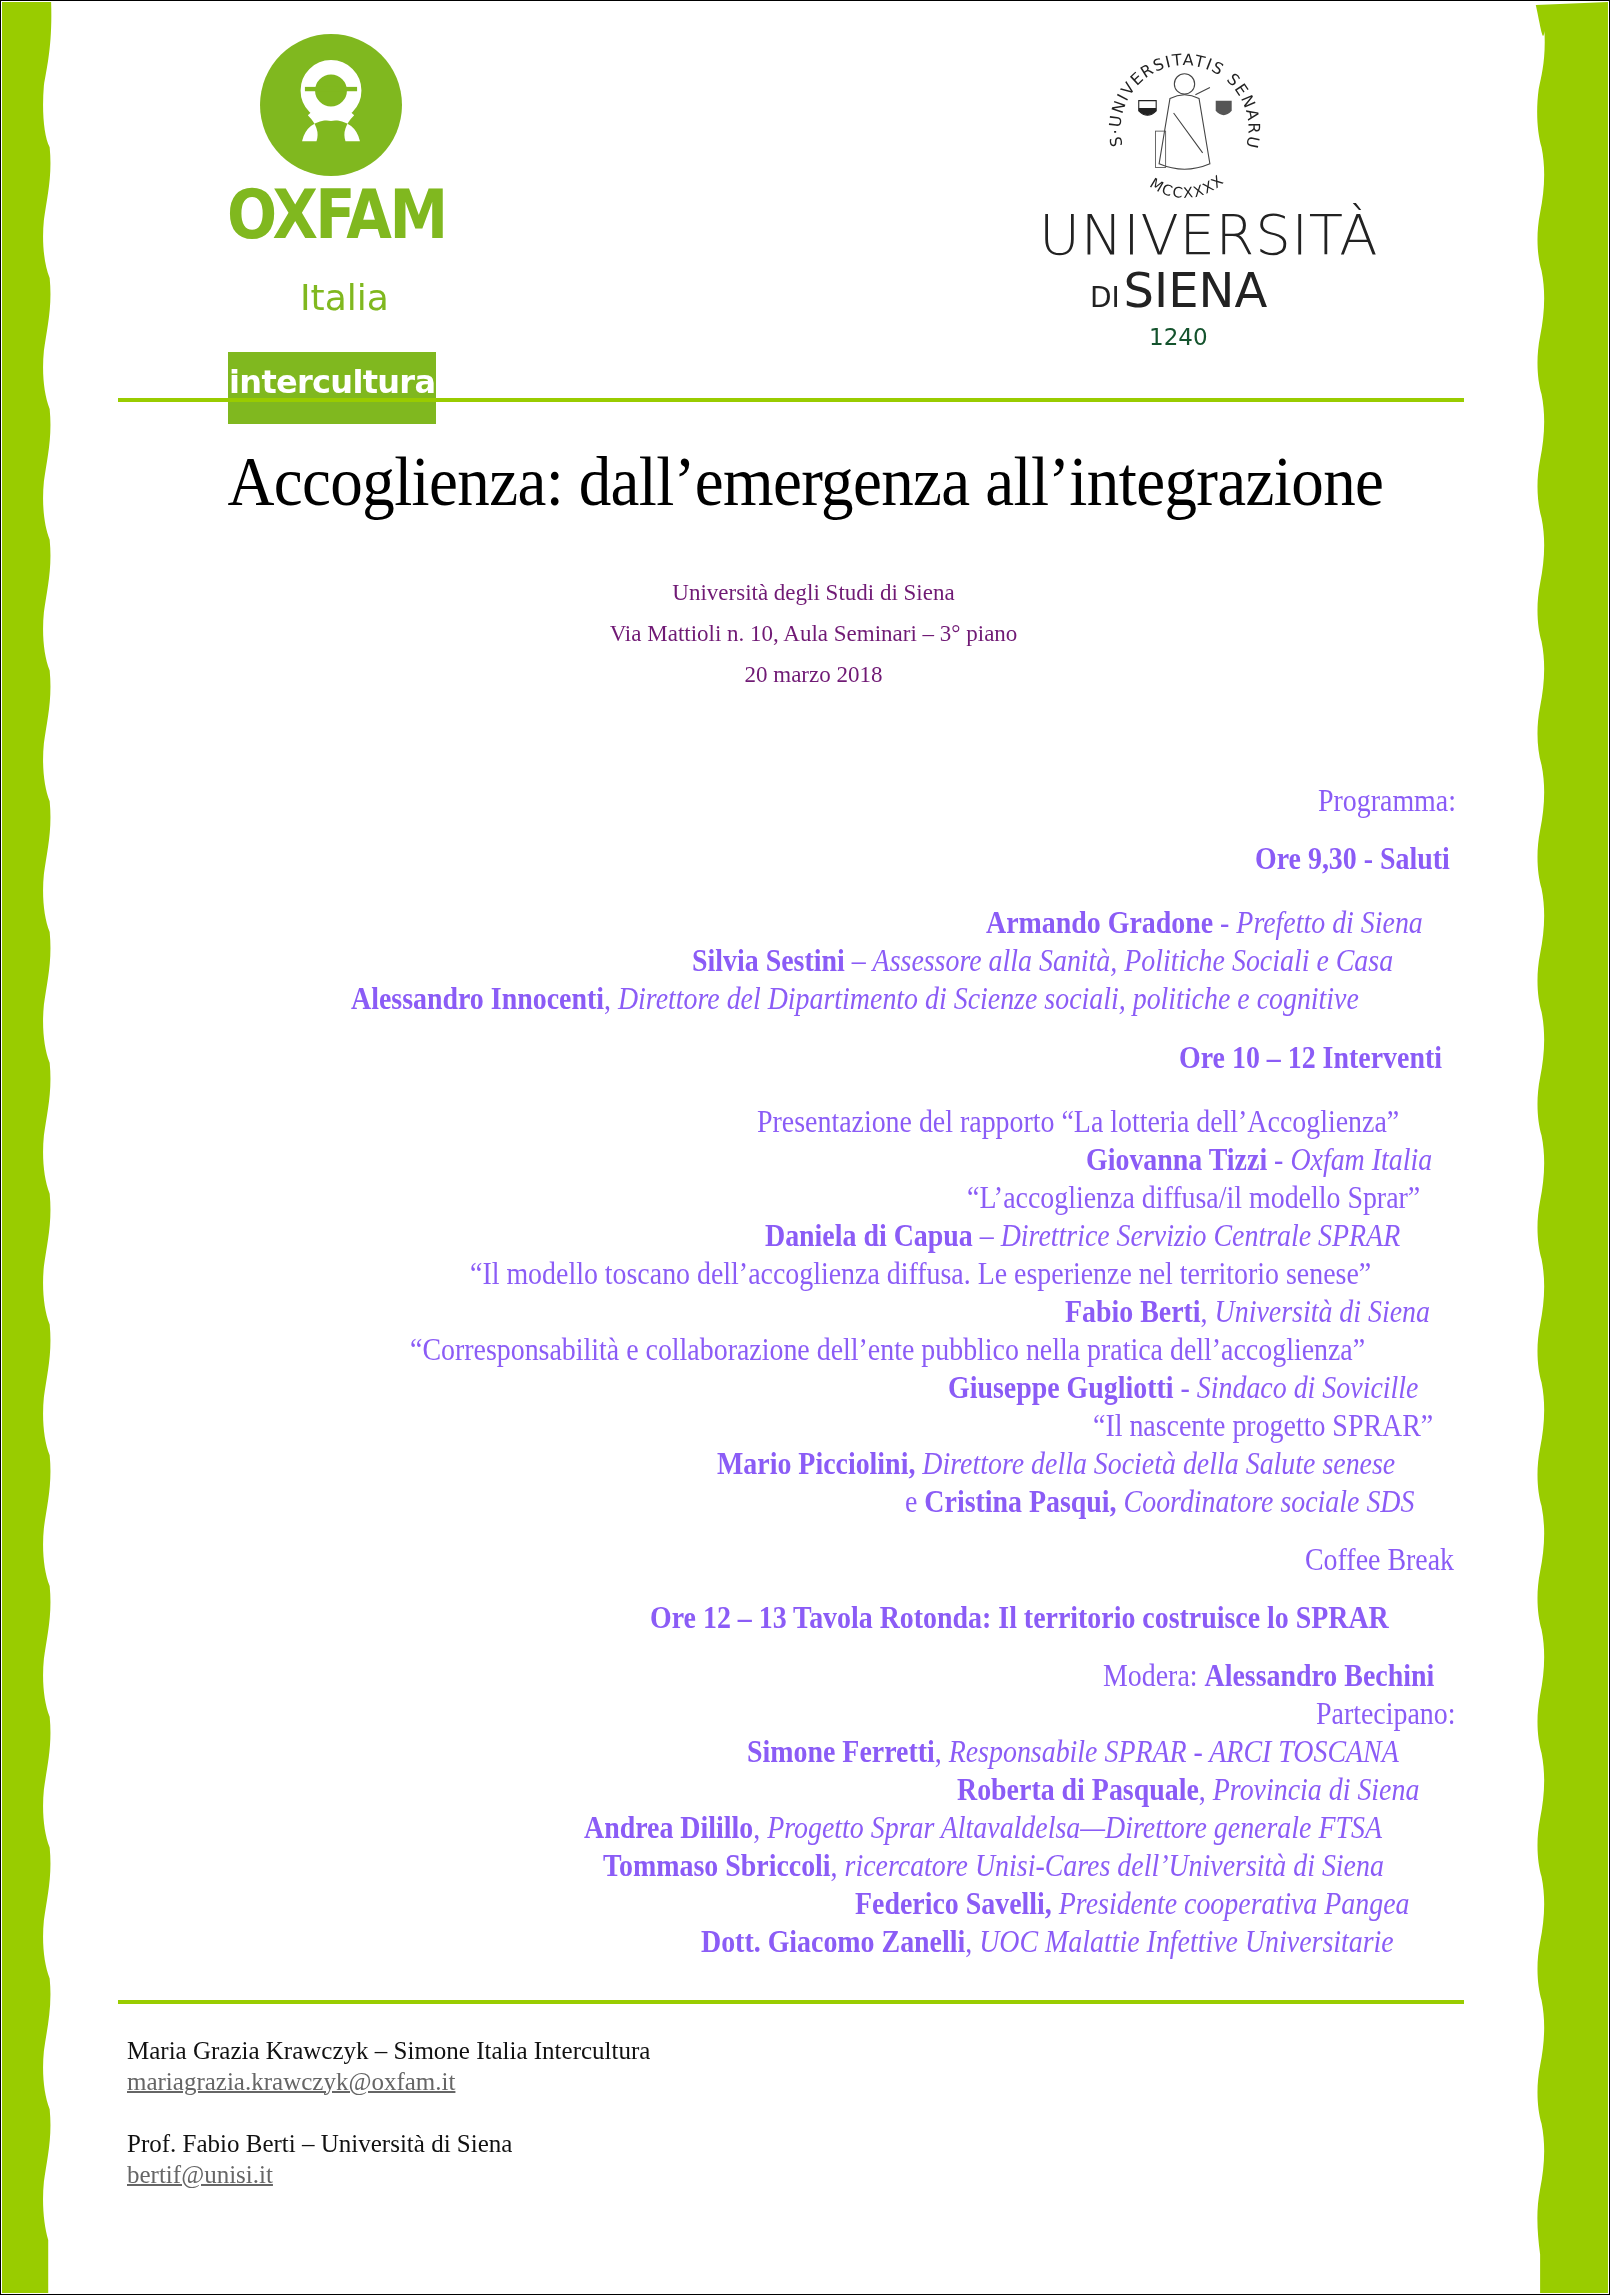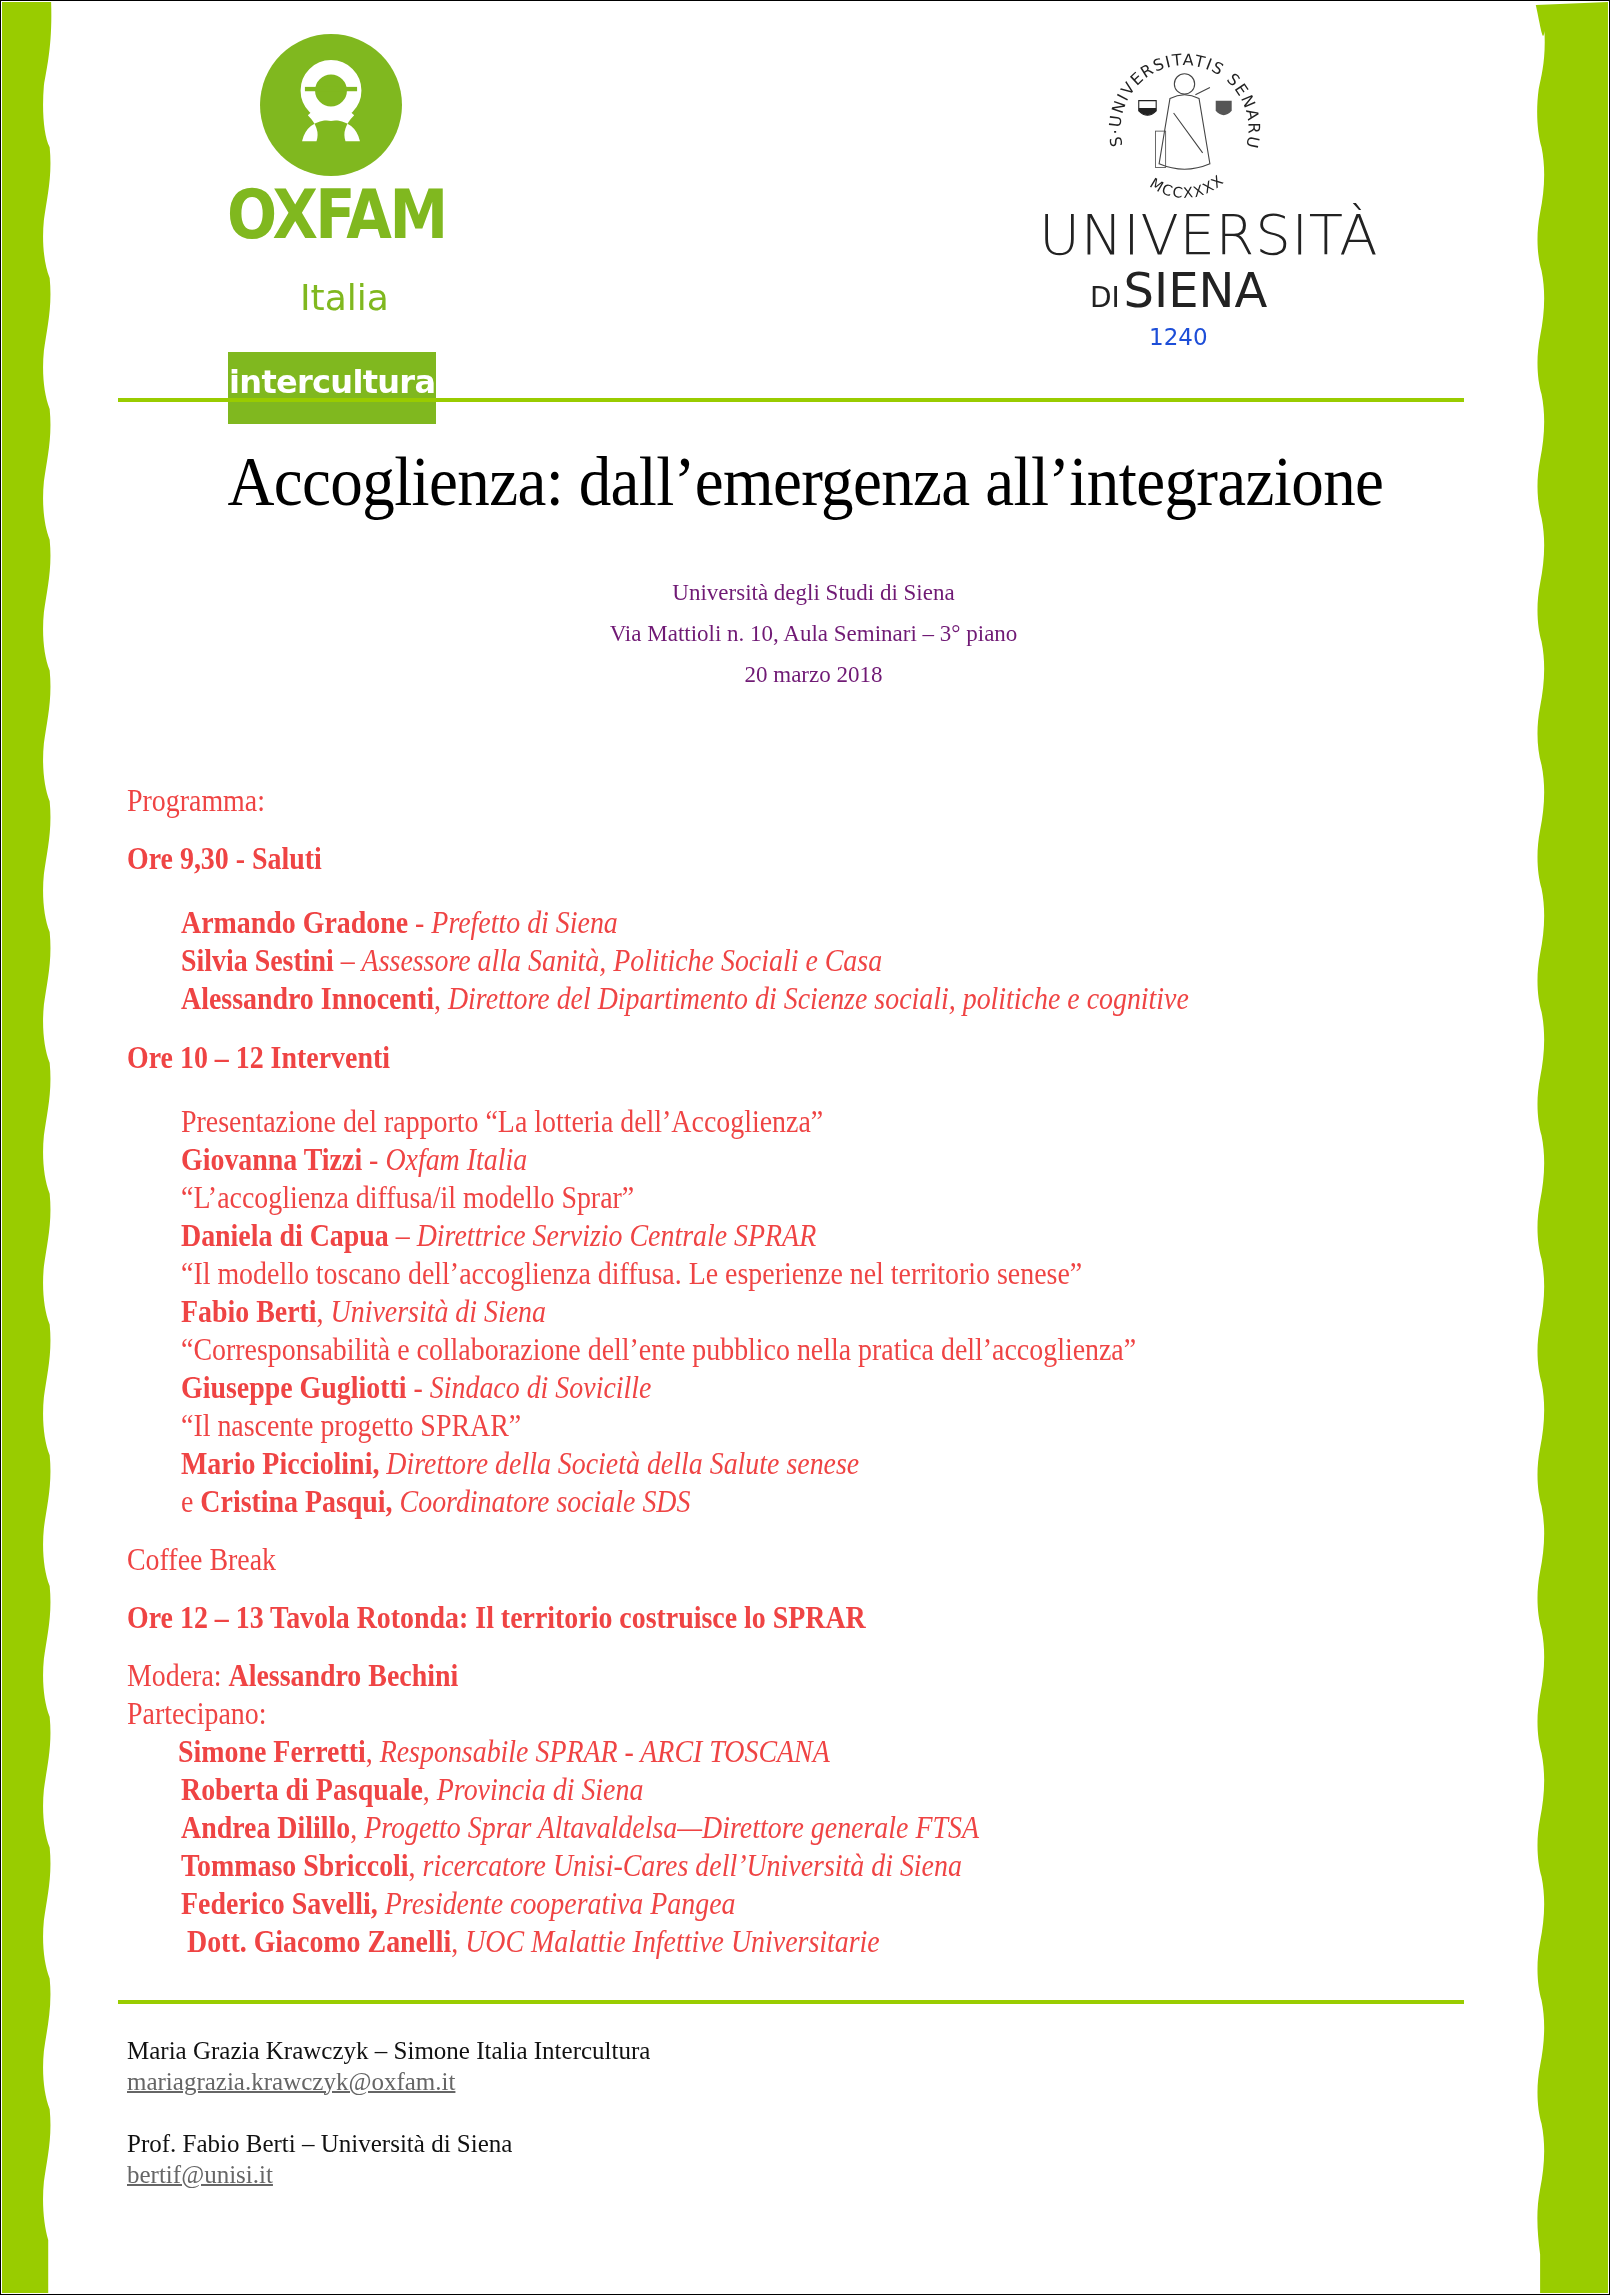--- a/index.html
+++ b/index.html
@@ -19,32 +19,32 @@
   .oxfam .italia { position: absolute; left: 82px; top: 251px; font-family: "DejaVu Sans", sans-serif; font-size: 36px; color: #80b81f; line-height: 1; }
   .oxfam .badge { position: absolute; left: 10.2px; top: 323px; width: 208px; height: 72px; background: #80b81f; color: #fff; font-family: "DejaVu Sans", sans-serif; font-weight: bold; font-size: 32px; line-height: 60px; text-align: center; letter-spacing: -0.7px; }
 
   
   .siena { position: absolute; left: 1017px; top: 44px; width: 327px; height: 320px; }
   .siena .seal { position: absolute; left: 84px; top: 0; width: 167px; height: 167px; }
   .siena .univ { position: absolute; left: 22px; top: 163px; font-family: "DejaVu Sans", sans-serif; font-size: 56px; font-weight: 300; color: #222; letter-spacing: 0.7px; line-height: 1; }
   .siena .disiena { position: absolute; left: 73px; top: 222px; color: #222; font-family: "DejaVu Sans", sans-serif; line-height: 1; }
   .siena .disiena .di { font-size: 28px; }
   .siena .disiena .sn { font-size: 48px; }
-  .siena .year { position: absolute; left: 132px; top: 280px; font-family: "DejaVu Sans", sans-serif; font-size: 23px; color: #1d4ed8; }
+  .siena .year { position: absolute; left: 132px; top: 280px; font-family: "DejaVu Sans", sans-serif; font-size: 23px; color: #14532d; }
 
   .rule { position: absolute; left: 118px; width: 1346px; height: 3.6px; background: #99cc00; }
   .rule.top { top: 398px; }
   .rule.bottom { top: 2000px; }
 
   .title { position: absolute; left: 0; width: 1611px; top: 443px; text-align: center; font-size: 70px; color: #000; letter-spacing: -0.7px; line-height: 1.1; }
   .title span { display: inline-block; transform: scaleX(0.93); }
 
   .venue { position: absolute; left: 8px; width: 1611px; top: 572px; text-align: center; font-size: 23px; line-height: 41px; color: #701a75; }
 
-  .prog { position: absolute; left: 127px; top: 782px; width: 1344px; font-size: 31px; line-height: 38px; color: #ef4444; }
+  .prog { position: absolute; left: 127px; top: 782px; width: 1344px; font-size: 31px; line-height: 38px; color: #8b5cf6; text-align: right; }
   .prog .cond { display: inline-block; transform: scaleX(0.9); transform-origin: left center; white-space: nowrap; }
   .prog .row { white-space: nowrap; }
   .prog .indent { padding-left: 54px; }
   .prog b { font-weight: bold; }
   .prog i { font-style: italic; }
   .prog .gap-s { height: 20.3px; }
   .prog .gap-m { height: 26px; }
 
   .footer { position: absolute; left: 127px; top: 2035px; font-size: 25px; line-height: 31px; color: #111; }
   .footer .link { color: #666; text-decoration: underline; text-decoration-thickness: 1.5px; }

